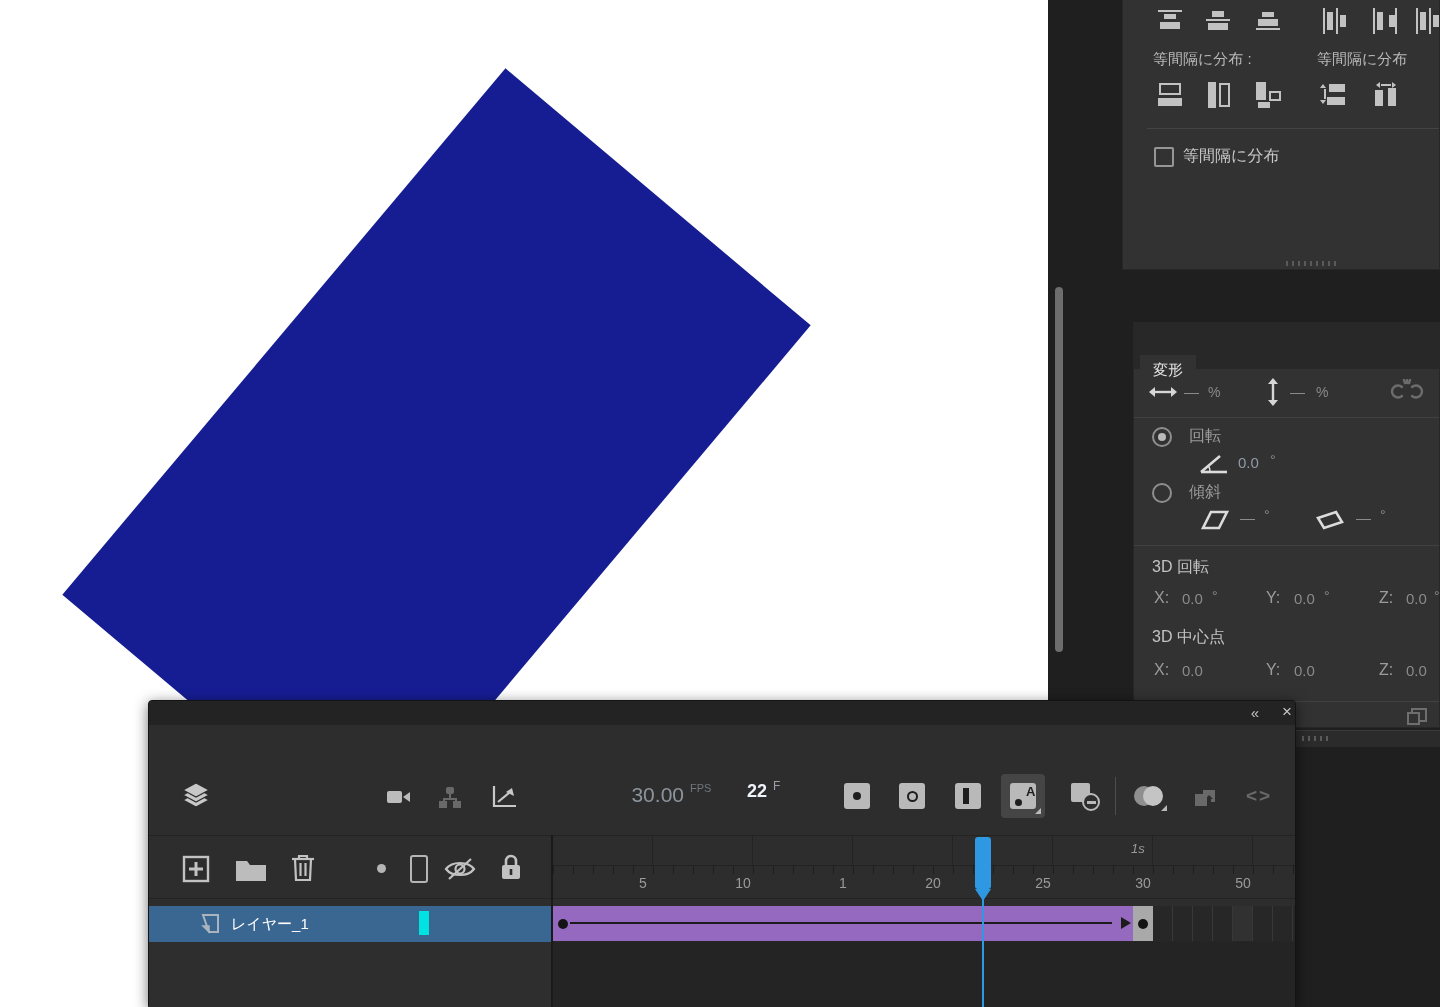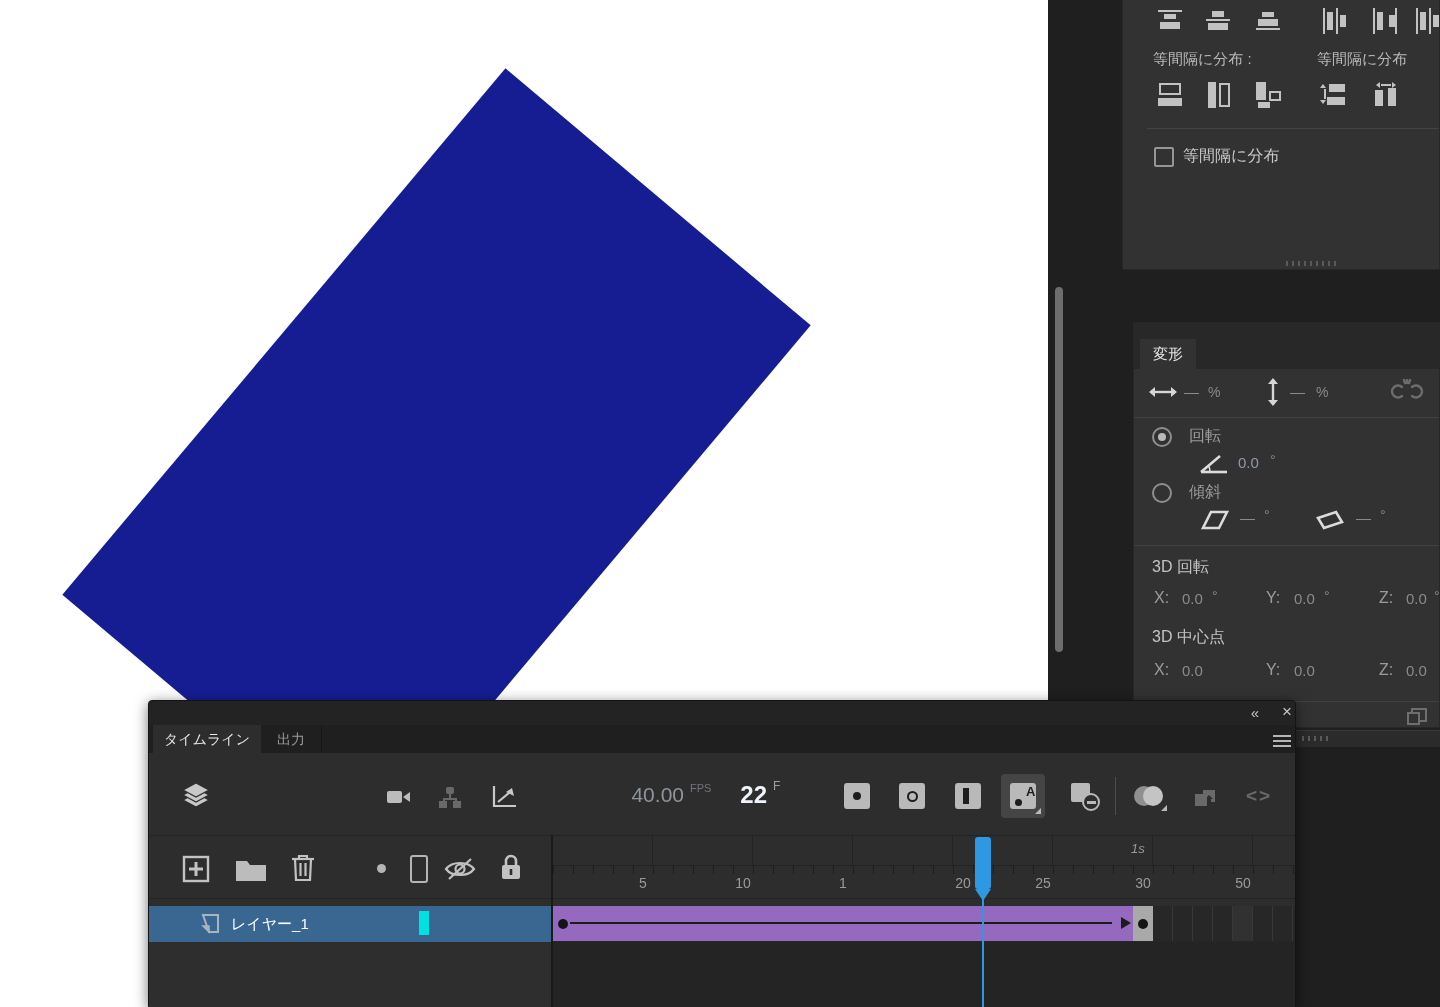--- a/index.html
+++ b/index.html
@@ -15,21 +15,21 @@
   .panel{background:#323232;border:1px solid #272727;box-sizing:border-box;}
   
   #align-panel{left:1122px;top:0;width:318px;height:270px;border-top:none;}
   .al-label{font-size:15px;color:#b9b9b9;}
   .al-divider{left:24px;right:0;height:1px;background:#444;}
   .grip{background:repeating-linear-gradient(90deg,#5a5a5a 0 2px,transparent 2px 6px);height:5px;}
   .checkbox{width:16px;height:16px;border:2px solid #969696;border-radius:2px;background:transparent;}
   
   #xform-panel{left:1133px;top:322px;width:307px;height:406px;}
   #xform-head{left:0;top:0;right:0;height:46px;background:#282828;}
-  #xform-tab{left:6px;top:16px;width:56px;height:30px;background:#323232;color:#e4e4e4;
+  #xform-tab{left:6px;top:32px;width:56px;height:30px;background:#323232;color:#e4e4e4;
     font-size:15px;text-align:center;line-height:30px;}
   .xf-dash{color:#8a8a8a;font-size:15px;}
   .xf-unit{color:#8a8a8a;font-size:14px;}
   .xf-label{color:#9c9c9c;font-size:16px;}
   .xf-label-bright{color:#c3c3c3;font-size:16px;}
   .xf-val{color:#8f9aa8;font-size:15px;}
   .xf-val-dim{color:#8a8a8a;font-size:15px;}
   .xf-divider{left:0;right:0;height:1px;background:#414141;}
   .radio{width:16px;height:16px;border:2px solid #8f8f8f;border-radius:50%;}
   .radio .dot{position:absolute;left:4px;top:4px;width:8px;height:8px;border-radius:50%;background:#b9b9b9;}
@@ -44,21 +44,21 @@
   #tl-tabs{left:0;top:24px;right:0;height:28px;background:#1f1f1f;}
   .tl-tab{height:28px;line-height:28px;text-align:center;font-size:14px;}
   .tl-tab.active{background:#2d2d2d;color:#e8e8e8;}
   .tl-tab.inactive{color:#9a9a9a;border-right:1px solid #171717;}
   #tl-menu span{display:block;width:18px;height:2px;background:#b5b5b5;margin:3px 0;}
   .dimmed{opacity:.42;}
   .btn-sq{width:26px;height:26px;background:#b9b9b9;border-radius:3px;}
   .corner-tri{width:0;height:0;border-left:6px solid transparent;border-bottom:6px solid #b9b9b9;}
   .fps-num{font-size:21px;color:#8d949c;}
   .fps-unit{font-size:11px;color:#70767c;text-align:right;}
-  .frame-num{font-size:24px;color:#eef4fa;font-weight:bold;}
+  .frame-num{font-size:18px;color:#eef4fa;font-weight:bold;}
   .frame-unit{font-size:12px;color:#9aa0a6;}
   
   .ruler-seg{position:absolute;top:0;width:1px;height:30px;background:#232323;}
   .ruler-tick{position:absolute;top:30px;width:1px;height:9px;background:#1e1e1e;}
   .ruler-num{position:absolute;top:40px;width:40px;text-align:center;font-size:14px;color:#9a9a9a;}
   #sec-label{font-size:13px;font-style:italic;color:#9a9a9a;}
   .hline{background:#232323;height:1px;}
   
   #row-left{left:0;top:205px;width:402px;height:44px;}
   #row-frames{left:404px;top:205px;width:742px;height:36px;background:#262626;}
@@ -308,29 +308,20 @@
 
 <div class="abs" id="next-strip">
   <div class="abs grip" style="left:6px;top:5px;width:26px"></div>
 </div>
 
 <div class="abs" id="tl">
   <div class="abs" id="tl-head">
     <div class="abs tl-winbtn" style="left:1096px;top:2px">«</div>
     <div class="abs tl-winbtn" style="left:1128px;top:1px;font-size:17px">×</div>
   </div>
-  <div class="abs" id="tl-tabs">
-    <div class="abs tl-tab active" style="left:4px;width:108px">タイムライン</div>
-    <div class="abs tl-tab inactive" style="left:112px;width:60px">出力</div>
-    <div class="abs" id="tl-menu" style="left:1124px;top:7px">
-        <span></span>
-        <span></span>
-        <span></span>
-      </div>
-  </div>
 
   <div class="abs" style="left:32px;top:80px">
     <svg width="30" height="32" viewBox="0 0 30 32">
         <g fill="#c8c8c8" stroke="#2d2d2d" stroke-width="1.2">
           <polygon points="15,12 28,19 15,26 2,19"></polygon>
           <polygon points="15,7 28,14 15,21 2,14"></polygon>
           <polygon points="15,2 28,9 15,16 2,9"></polygon>
         </g>
       </svg>
     </div>
@@ -355,21 +346,21 @@
   <div class="abs" style="left:341px;top:83px">
     <svg width="28" height="26" viewBox="0 0 28 26">
         <g stroke="#c8c8c8" stroke-width="2.2" fill="none">
           <path d="M4 2 V22 H26"></path>
           <path d="M8 18 L20 8"></path>
         </g>
         <polygon points="22,4 24,12 16,8" fill="#c8c8c8"></polygon>
       </svg>
     </div>
 
-  <div class="abs fps-num" style="left:440px;top:82px;width:95px;text-align:right">40.00</div>
+  <div class="abs fps-num" style="left:440px;top:82px;width:95px;text-align:right">30.00</div>
   <div class="abs fps-unit" style="left:541px;top:81px">FPS</div>
   <div class="abs frame-num" style="left:573px;top:80px;width:45px;text-align:right">22</div>
   <div class="abs frame-unit" style="left:624px;top:78px">F</div>
 
   <div class="abs btn-sq" style="left:695px;top:82px">
     <div class="abs" style="left:9px;top:9px;width:8px;height:8px;border-radius:50%;background:#1e1e1e"></div>
     </div>
   <div class="abs btn-sq" style="left:750px;top:82px">
     <div class="abs" style="left:8px;top:8px;width:7px;height:7px;border-radius:50%;border:2.5px solid #1e1e1e"></div>
     </div>
@@ -492,21 +483,21 @@
       <div class="ruler-tick" style="left: 620px;"></div>
       <div class="ruler-tick" style="left: 640px;"></div>
       <div class="ruler-tick" style="left: 660px;"></div>
       <div class="ruler-tick" style="left: 680px;"></div>
       <div class="ruler-tick" style="left: 700px;"></div>
       <div class="ruler-tick" style="left: 720px;"></div>
       <div class="ruler-tick" style="left: 740px;"></div>
       <div class="ruler-num" style="left: 70px;">5</div>
       <div class="ruler-num" style="left: 170px;">10</div>
       <div class="ruler-num" style="left: 270px;">1</div>
-      <div class="ruler-num" style="left: 390px;">20</div>
+      <div class="ruler-num" style="left: 360px;">20</div>
       <div class="ruler-num" style="left: 470px;">25</div>
       <div class="ruler-num" style="left: 570px;">30</div>
       <div class="ruler-num" style="left: 670px;">50</div>
     </div>
   <div class="abs hline" style="left:0;top:197px;width:1146px"></div>
 
   <div class="abs" id="row-left" style="background: rgb(58, 102, 146);">
     <div class="abs" style="left:50px;top:7px">
       <svg width="22" height="22" viewBox="0 0 22 22">
           <path d="M4 2 H19 V19 H10 Z" fill="none" stroke="#aab4be" stroke-width="2"></path>

